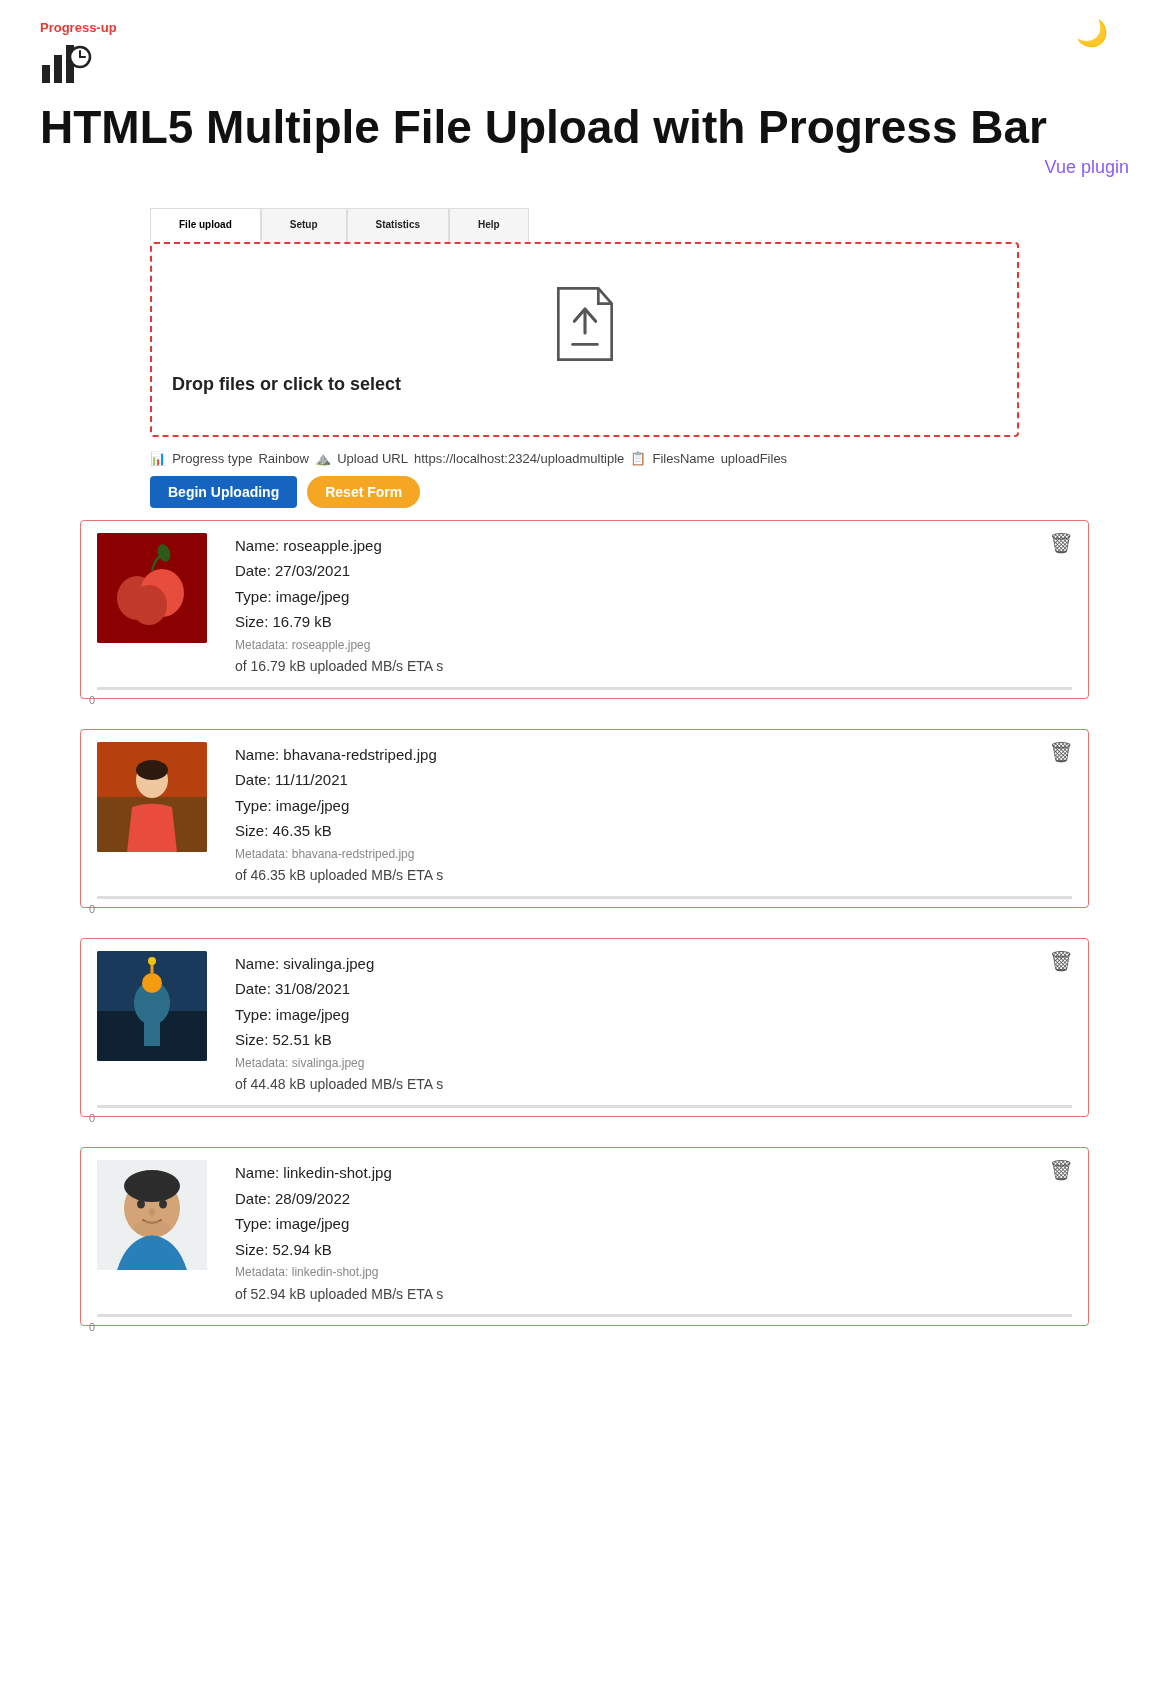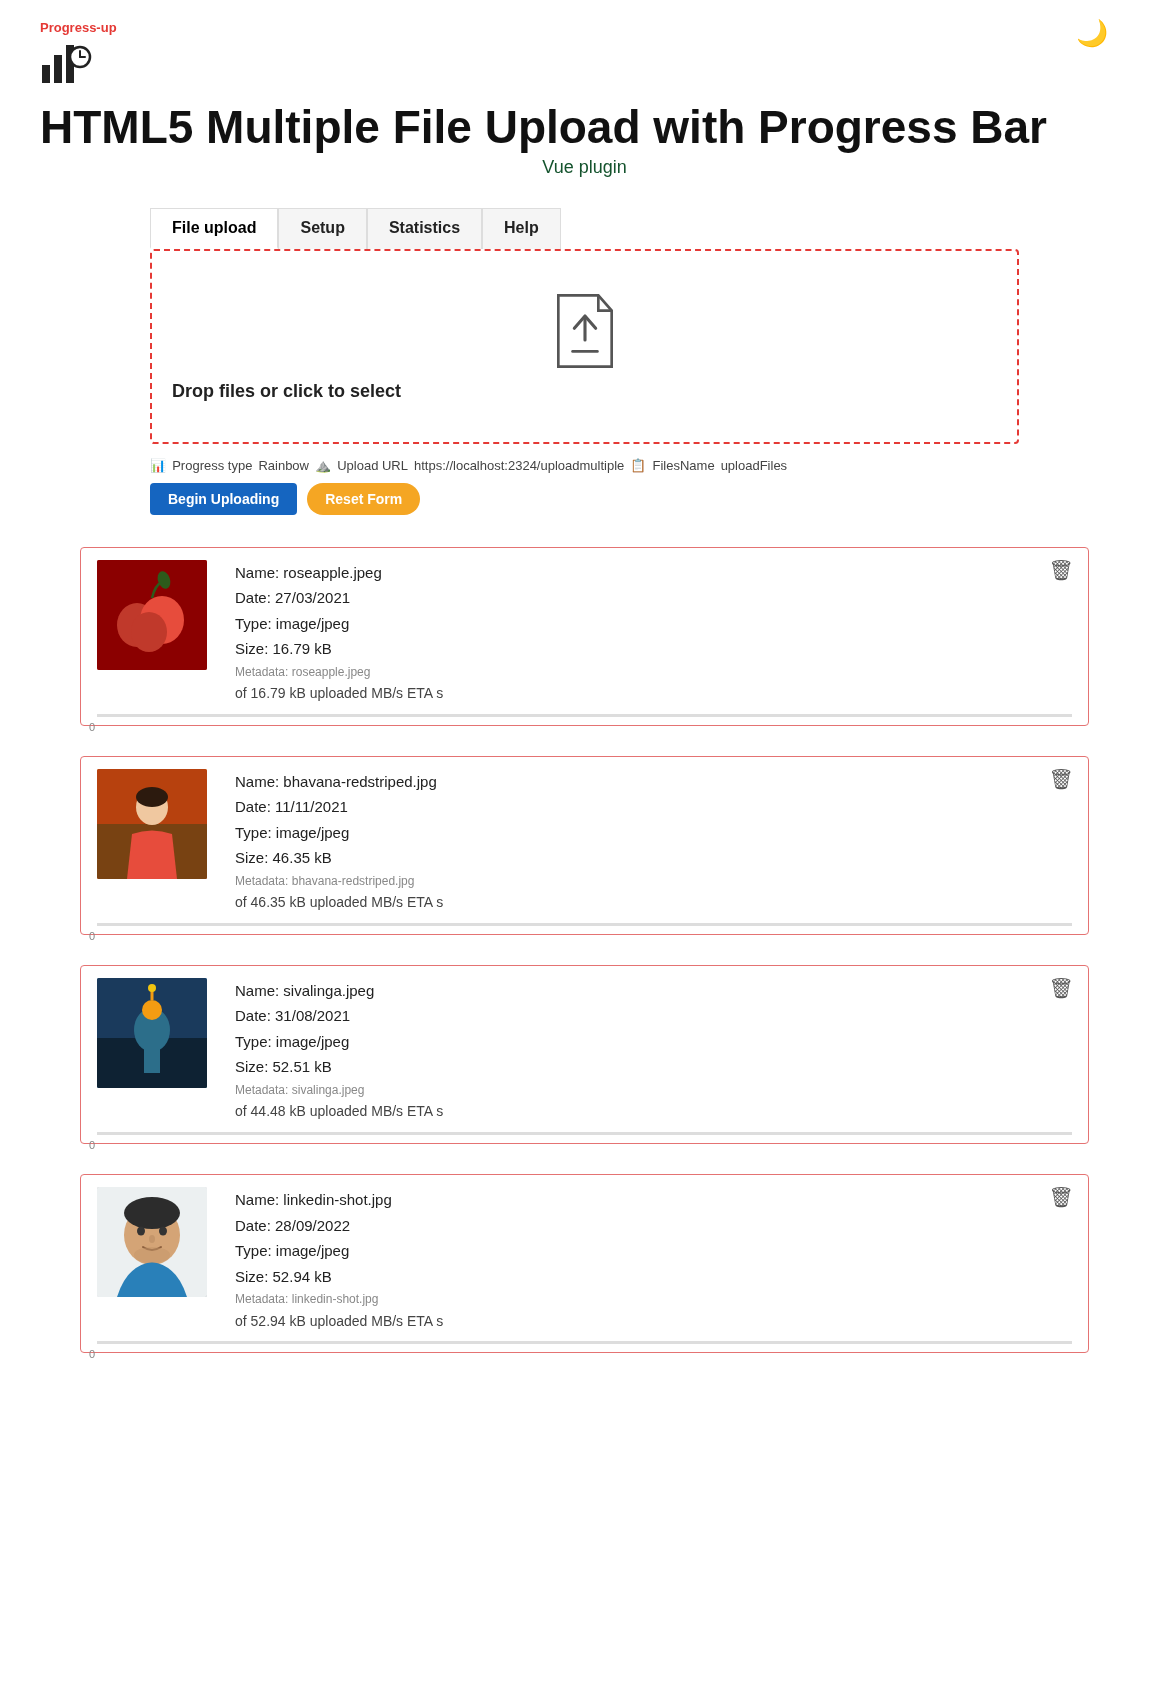--- a/index.html
+++ b/index.html
@@ -38,37 +38,37 @@
     }
 
     h1 {
       font-size: 46px;
       font-weight: bold;
       color: #111;
       margin-bottom: 4px;
       line-height: 1.1;
     }
     .subtitle {
-      color: #14532d;
+      color: #8b5cf6;
       font-size: 18px;
-      text-align: center;
+      text-align: right;
       margin-bottom: 30px;
     }
 
     
     .nav-tabs {
       display: flex;
       gap: 0;
       border-bottom: none;
       margin-bottom: 0;
       padding-left: 110px;
     }
     .nav-tab {
-      padding: 10px 21px;
-      font-size: 16px;
+      padding: 10px 28px;
+      font-size: 10px;
       font-weight: bold;
       color: #222;
       cursor: pointer;
       background: #f5f5f5;
       border: 1px solid #ddd;
       border-bottom: none;
     }
     .nav-tab.active {
       background: #fff;
       border-bottom: 2px solid #fff;
@@ -104,21 +104,21 @@
       flex-wrap: wrap;
       margin-bottom: 10px;
       padding: 0 110px;
     }
 
     
     .action-buttons {
       display: flex;
       gap: 10px;
       padding: 0 110px;
-      margin-bottom: 32px;
+      margin-bottom: 12px;
     }
     .btn-begin {
       background: #1565c0;
       color: #fff;
       border: none;
       padding: 8px 18px;
       font-size: 14px;
       font-weight: bold;
       border-radius: 4px;
       cursor: pointer;

